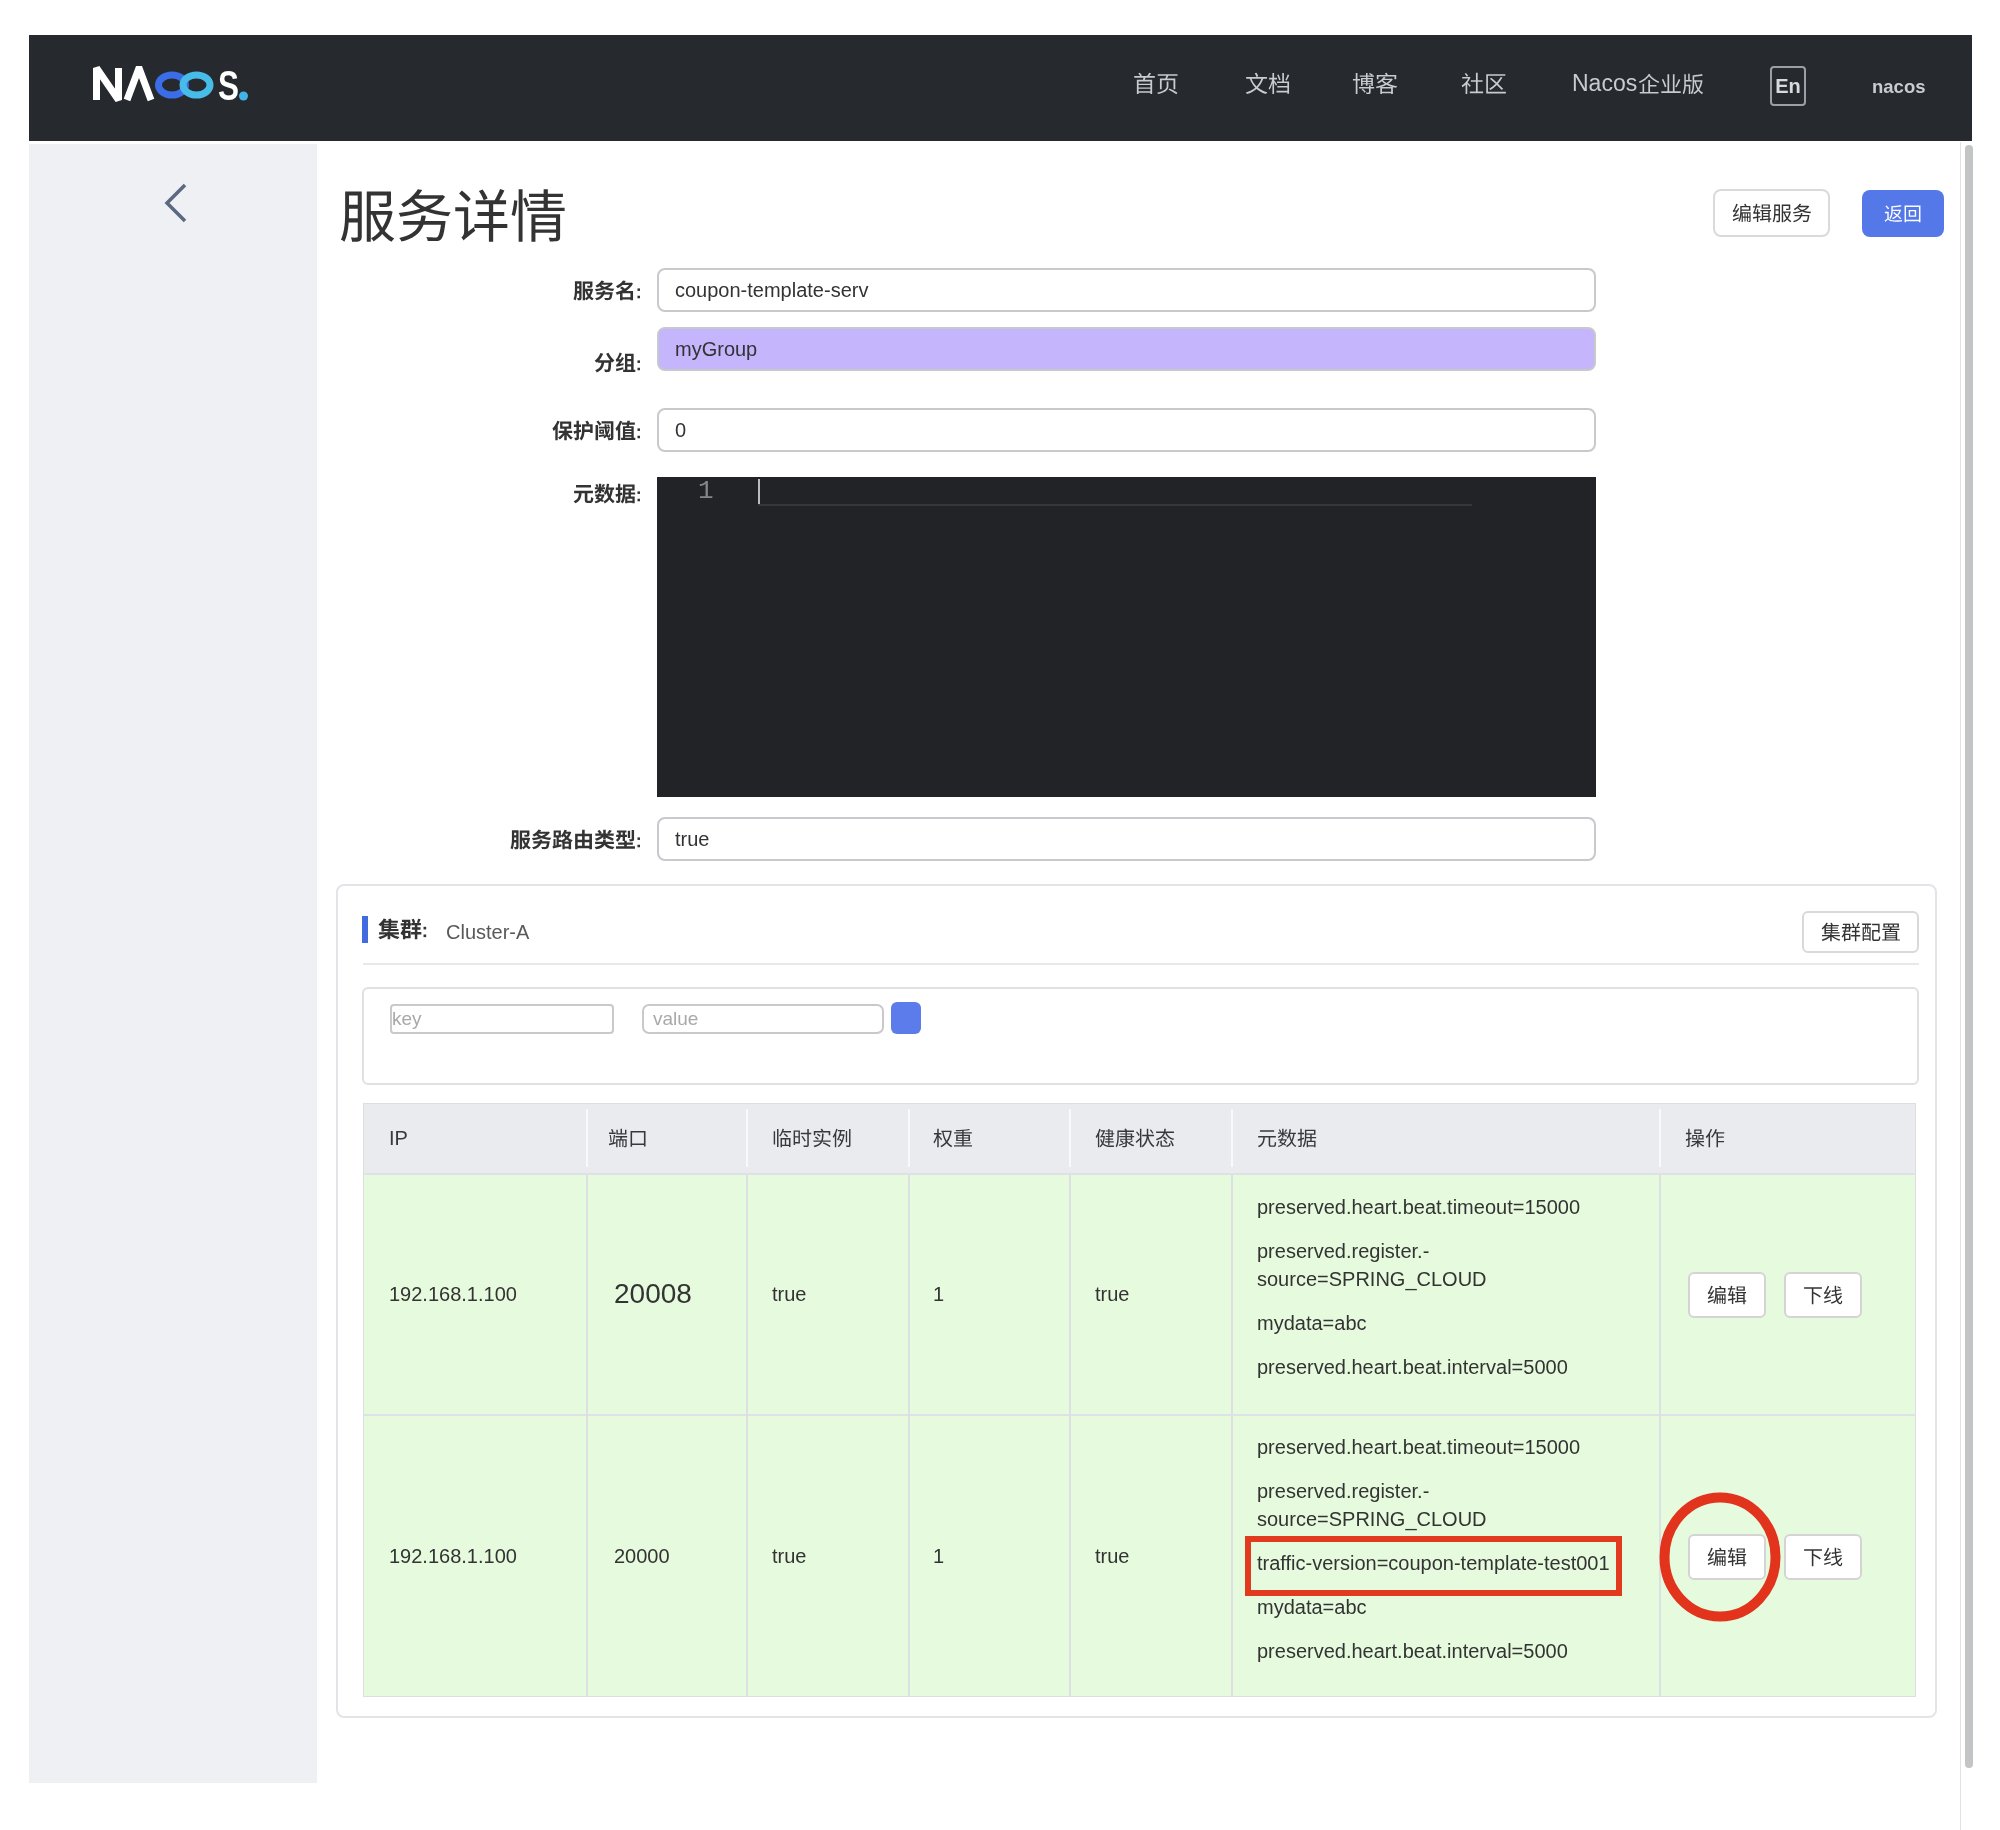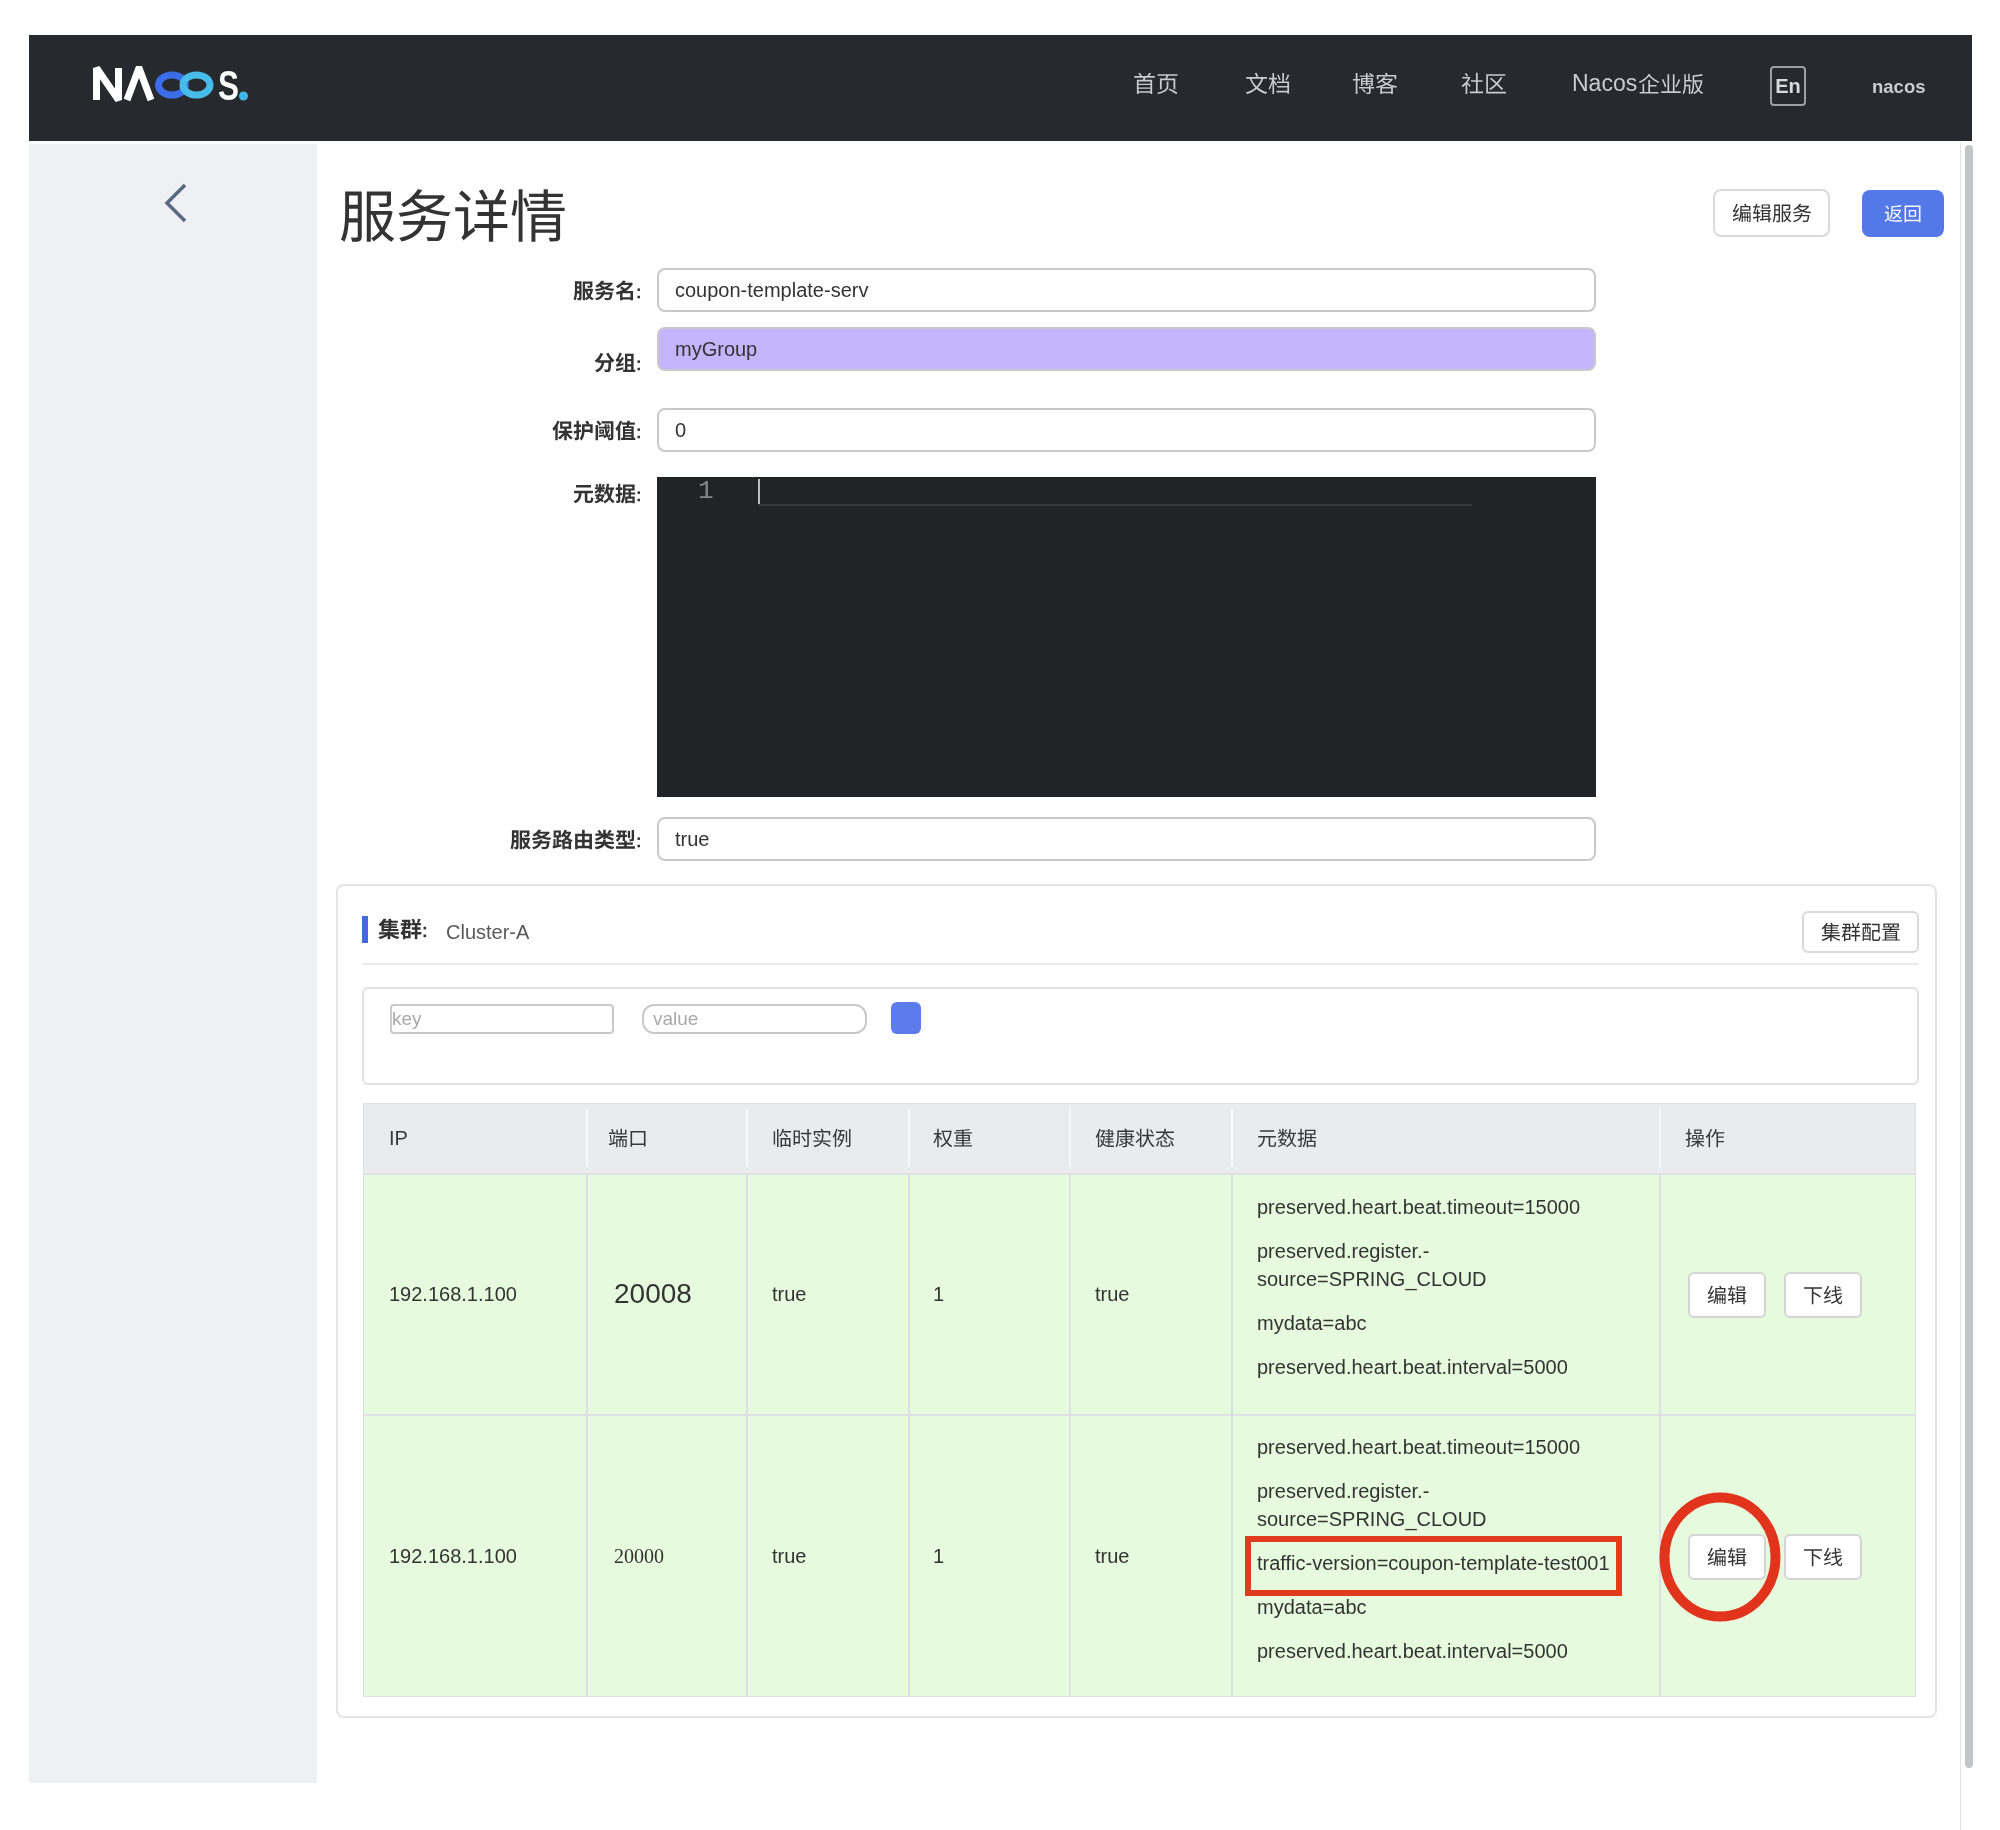--- a/index.html
+++ b/index.html
@@ -215,21 +215,21 @@
         <use href="#r38598" x="0"></use>
         <use href="#r32676" x="1000"></use>
         <use href="#r37197" x="2000"></use>
         <use href="#r32622" x="3000"></use>
       </g>
     </svg>
   </div>
 <div style="position:absolute;left:363px;top:963px;width:1556px;height:2px;background:#e9e9e9"></div>
 <div style="position:absolute;left:362px;top:987px;width:1557px;height:98px;border:2px solid #e0e0e0;border-radius:6px;box-sizing:border-box"></div>
 <div style="position:absolute;left:390px;top:1004px;width:224px;height:30px;border:2px solid #c9c9c9;border-radius:4px;box-sizing:border-box;display:flex;align-items:center;font-size:19px;color:#a9a9a9">key</div>
-<div style="position:absolute;left:642px;top:1004px;width:225px;height:30px;border:2px solid #c9c9c9;border-radius:12px;box-sizing:border-box;display:flex;align-items:center;padding-left:9px;font-size:19px;color:#a9a9a9">value</div>
+<div style="position:absolute;left:642px;top:1004px;width:242px;height:30px;border:2px solid #c9c9c9;border-radius:7px;box-sizing:border-box;display:flex;align-items:center;padding-left:9px;font-size:19px;color:#a9a9a9">value</div>
 <div style="position:absolute;left:891px;top:1002px;width:30px;height:32px;background:#5b7cea;border-radius:6px"></div>
 <div style="position:absolute;left:363px;top:1103px;width:1553px;height:594px;border:2px solid #dcdee2;box-sizing:border-box"></div>
 <div style="position:absolute;left:364px;top:1104px;width:1551px;height:70px;background:#eaebef"></div>
 <div style="position:absolute;left:364px;top:1175px;width:1551px;height:239px;background:#e6fade"></div>
 <div style="position:absolute;left:364px;top:1416px;width:1551px;height:280px;background:#e6fade"></div>
 <div style="position:absolute;left:363px;top:1173px;width:1553px;height:2px;background:#dfe1e6"></div>
 <div style="position:absolute;left:363px;top:1414px;width:1553px;height:2px;background:#dfe1e6"></div>
 <div style="position:absolute;left:586px;top:1109px;width:2px;height:58px;background:#f8f9fb"></div>
 <div style="position:absolute;left:586px;top:1175px;width:2px;height:521px;background:#dde0e2"></div>
 <div style="position:absolute;left:746px;top:1109px;width:2px;height:58px;background:#f8f9fb"></div>
@@ -305,21 +305,21 @@
   </div>
 <div style="position:absolute;left:1784px;top:1272px;width:78px;height:46px;background:#fff;border:2px solid #d4d4d4;border-radius:6px;box-sizing:border-box;display:flex;align-items:center;justify-content:center">
     <svg width="40.0" height="20" viewBox="0 0 2000 1000">
       <g fill="#333" transform="translate(0,880) scale(1,-1)">
         <use href="#r19979" x="0"></use>
         <use href="#r32447" x="1000"></use>
       </g>
     </svg>
   </div>
 <div style="position:absolute;left:389px;top:1546px;font-size:20px;line-height:20px;color:#333;font-weight:400;white-space:pre;">192.168.1.100</div>
-<div style="position:absolute;left:614px;top:1546px;font-size:20px;line-height:20px;color:#333;font-weight:400;white-space:pre;font-family:Liberation Serif, serif;">20000</div>
+<div style="position:absolute;left:614px;top:1546px;font-size:20px;line-height:20px;color:#333;font-weight:400;white-space:pre;">20000</div>
 <div style="position:absolute;left:772px;top:1546px;font-size:20px;line-height:20px;color:#333;font-weight:400;white-space:pre;">true</div>
 <div style="position:absolute;left:933px;top:1546px;font-size:20px;line-height:20px;color:#333;font-weight:400;white-space:pre;">1</div>
 <div style="position:absolute;left:1095px;top:1546px;font-size:20px;line-height:20px;color:#333;font-weight:400;white-space:pre;">true</div>
 <div style="position:absolute;left:1257px;top:1433px;font-size:20px;line-height:28px;color:#333">
     <div style="margin-bottom:16px">preserved.heart.beat.timeout=15000</div>
     <div style="margin-bottom:16px">preserved.register.-<br>source=SPRING_CLOUD</div>
     <div style="margin-bottom:16px">traffic-version=coupon-template-test001</div>
     <div style="margin-bottom:16px">mydata=abc</div>
     <div style="margin-bottom:16px">preserved.heart.beat.interval=5000</div>
   </div>

